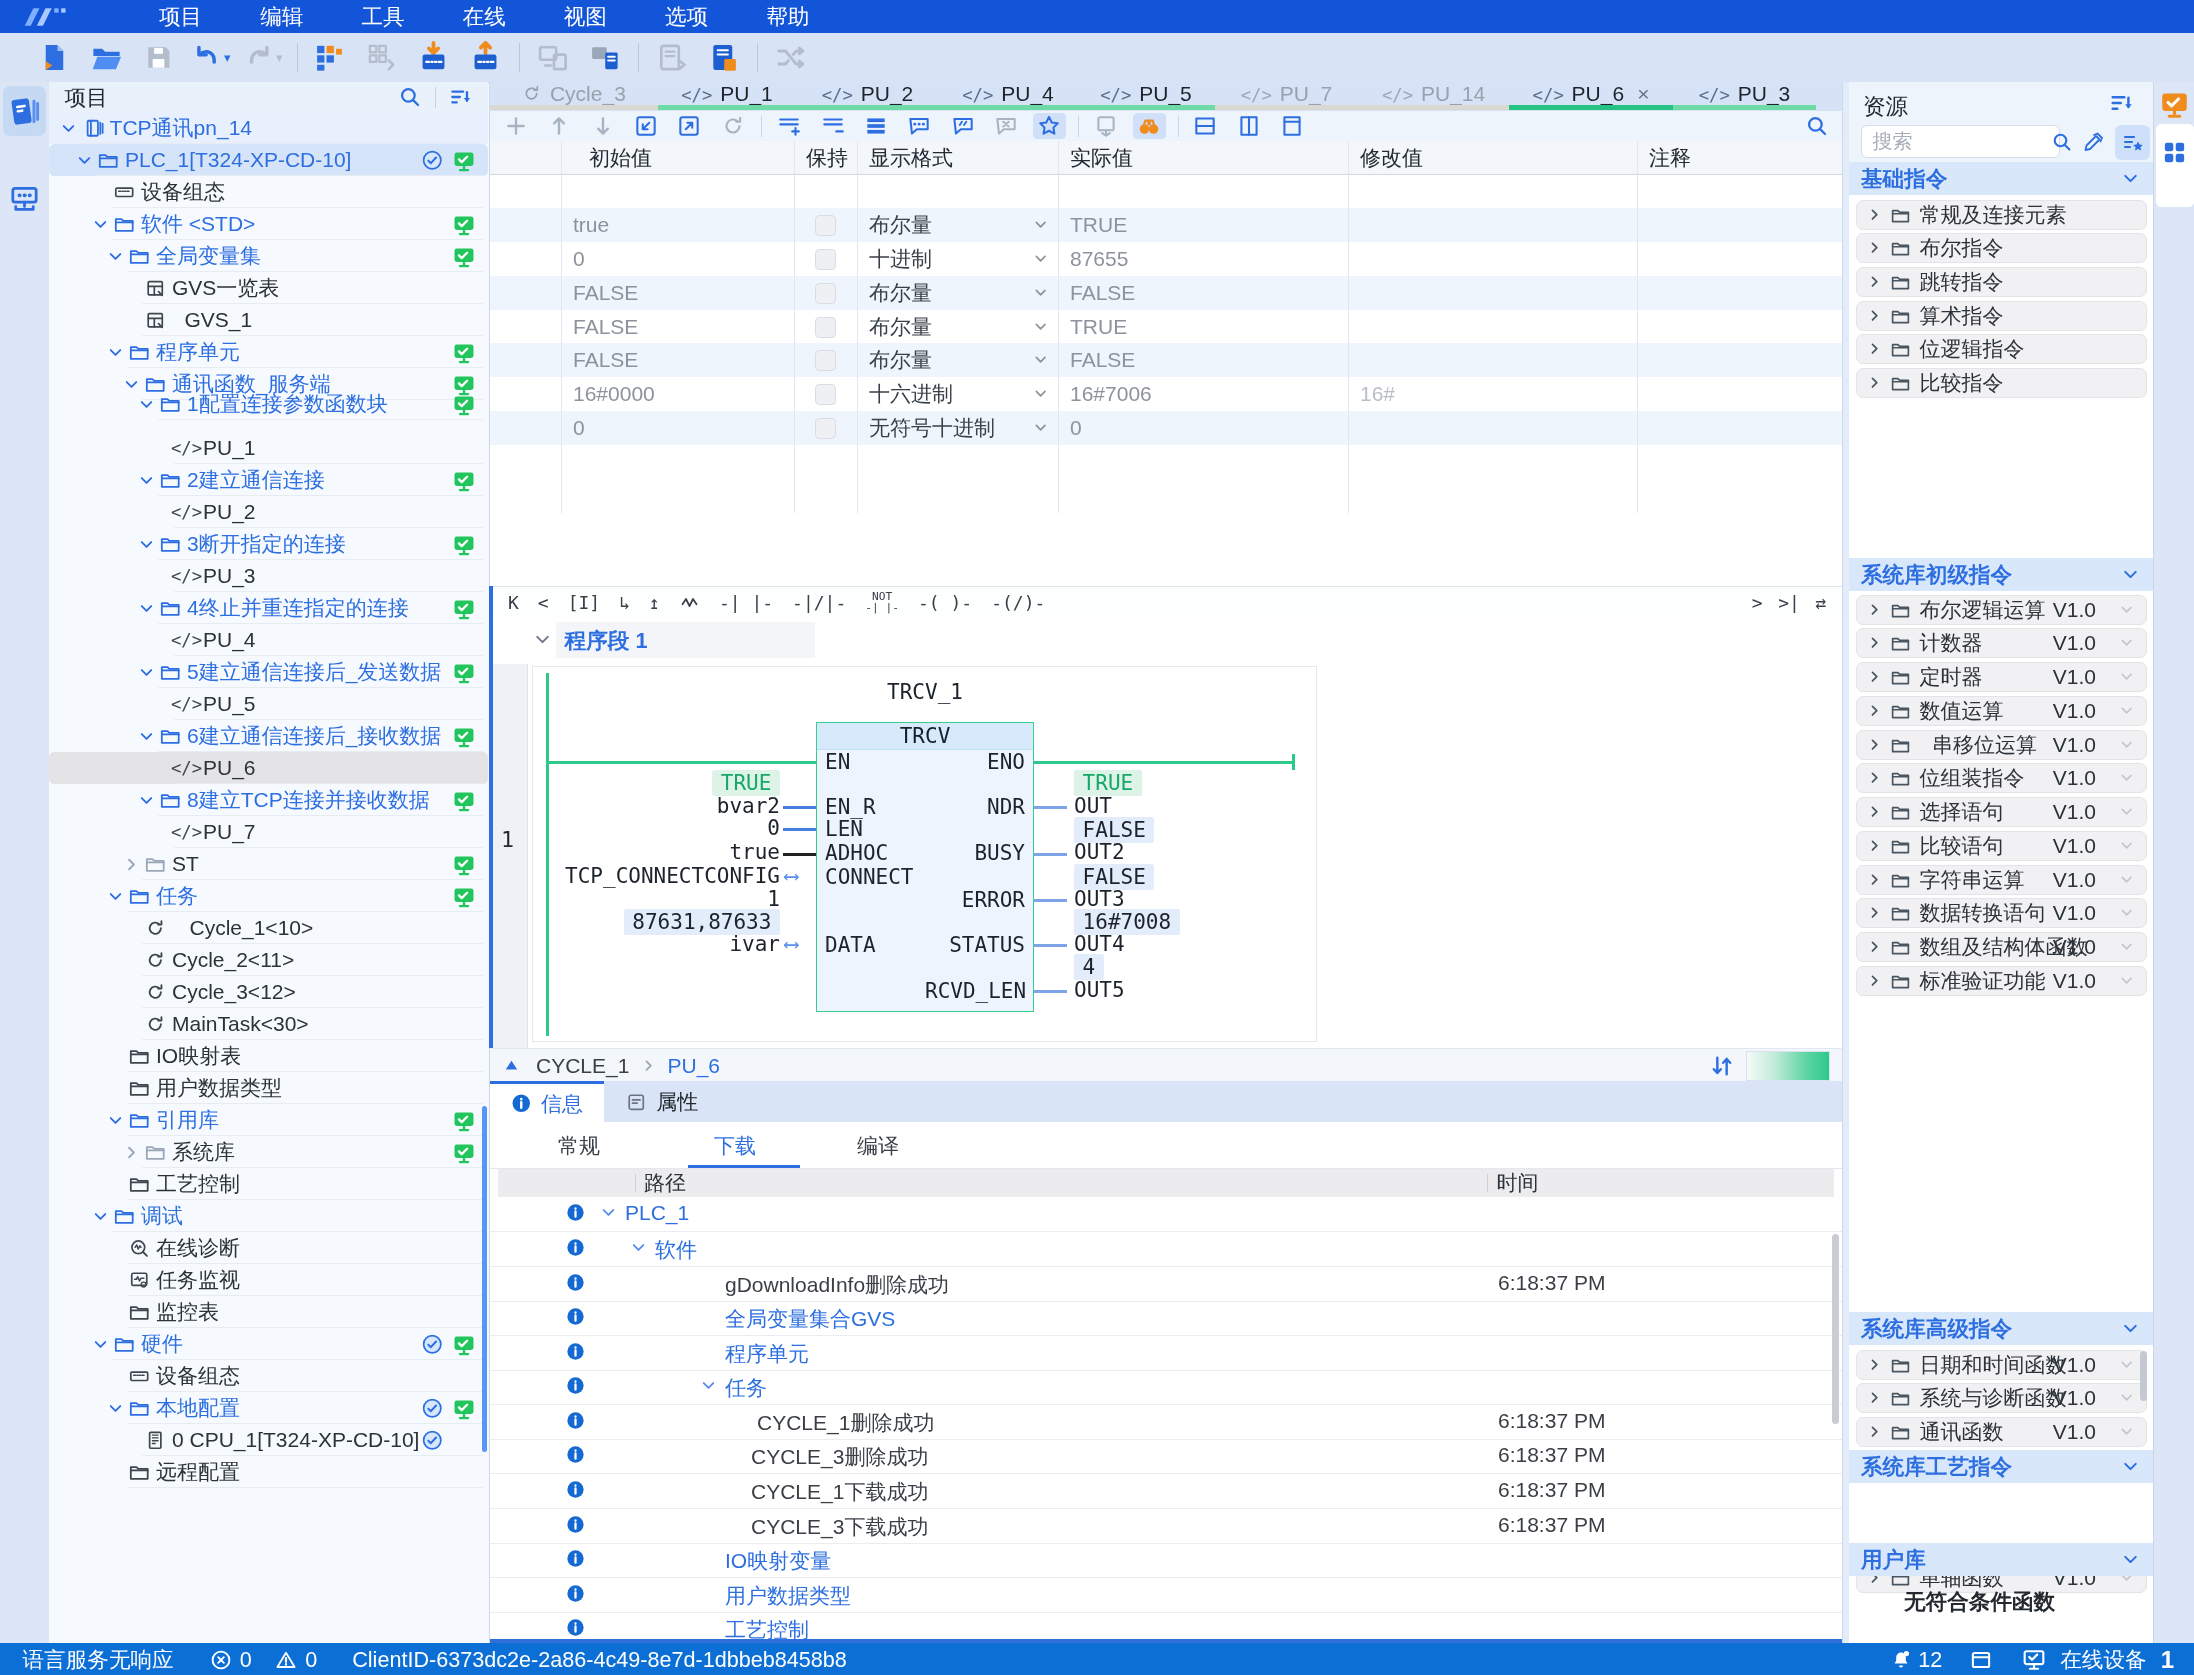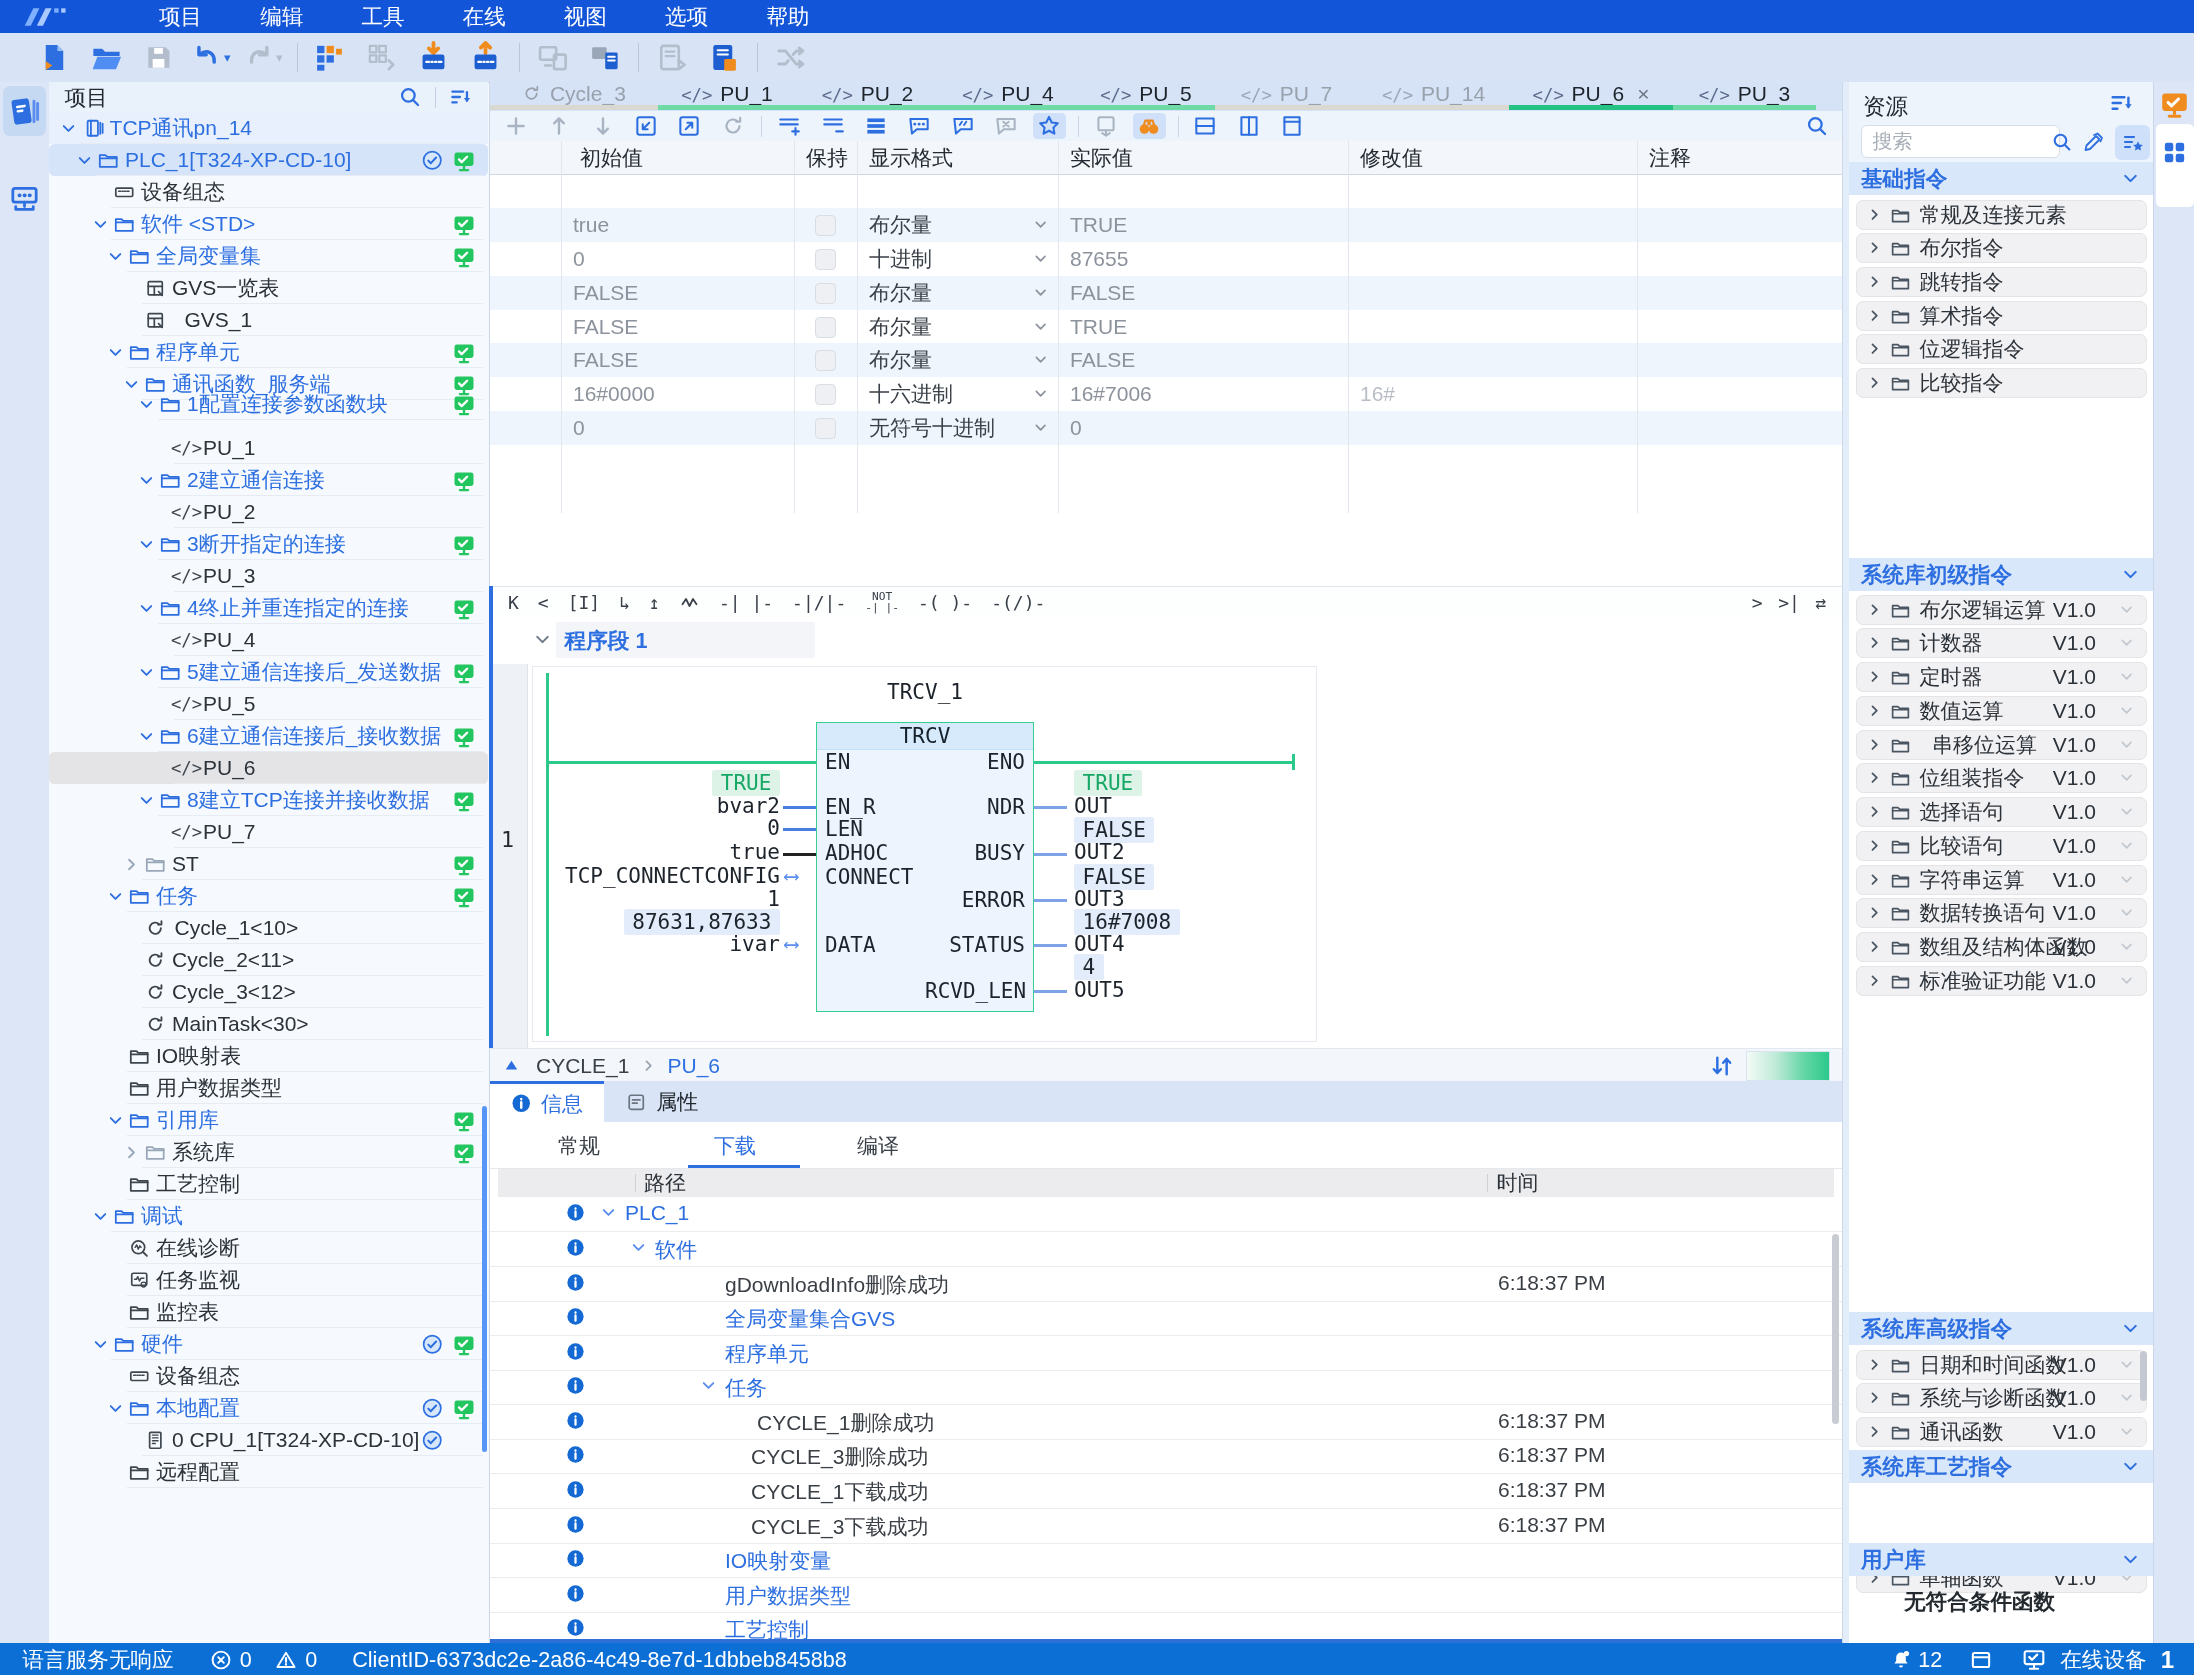--- a/index.html
+++ b/index.html
@@ -694,21 +694,21 @@
       </div>
       <div class="trow" style="top:800px;">
         <div style="width:71px"></div>
         <div style="width:22.5px;display:flex;justify-content:center"></div>
         <div style="width:26px;display:flex;justify-content:center">
           <svg width="22.5" height="22.5" viewBox="0 0 24 24" style="display:block">
             <path d="M18 12a6 6 0 1 1-1.8-4.3" fill="none" stroke="#3f464e" stroke-width="2" stroke-linecap="round" stroke-linejoin="round"></path>
             <path d="M18.6 4.5v3.6h-3.6" fill="none" stroke="#3f464e" stroke-width="2" stroke-linecap="round" stroke-linejoin="round"></path>
           </svg>
         </div>
-        <span class="lb c-dark" style="margin-left:6px">Cycle_1&lt;10&gt;</span>
+        <span class="lb c-dark" style="margin-left:21px">Cycle_1&lt;10&gt;</span>
         <span class="sep" style="left:93px"></span>
       </div>
       <div class="trow" style="top:832px;">
         <div style="width:71px"></div>
         <div style="width:22.5px;display:flex;justify-content:center"></div>
         <div style="width:26px;display:flex;justify-content:center">
           <svg width="22.5" height="22.5" viewBox="0 0 24 24" style="display:block">
             <path d="M18 12a6 6 0 1 1-1.8-4.3" fill="none" stroke="#3f464e" stroke-width="2" stroke-linecap="round" stroke-linejoin="round"></path>
             <path d="M18.6 4.5v3.6h-3.6" fill="none" stroke="#3f464e" stroke-width="2" stroke-linecap="round" stroke-linejoin="round"></path>
           </svg>
@@ -1149,21 +1149,21 @@
       <div style="flex:1"></div>
       <div class="ebtn" style="margin-right:8.6px">
         <svg width="26" height="26" viewBox="0 0 24 24" style="display:block">
           <circle cx="10.5" cy="10.5" r="5.8" fill="none" stroke="#2d6fe0" stroke-width="2.1" stroke-linecap="round" stroke-linejoin="round"></circle>
           <path d="M14.9 14.9l4.5 4.5" fill="none" stroke="#2d6fe0" stroke-width="2.1" stroke-linecap="round" stroke-linejoin="round"></path>
         </svg>
       </div>
     </div>
   <div id="watch" class="ab">
       <div class="wh" style="left:0;width:1353px"></div>
-      <div class="wh" style="left:79px;width:233px">初始值</div>
+      <div class="wh" style="left:88px;width:233px">初始值</div>
       <div class="wh" style="left:305px;width:62px">保持</div>
       <div class="wh" style="left:368px;width:201px">显示格式</div>
       <div class="wh" style="left:569px;width:290px">实际值</div>
       <div class="wh" style="left:859px;width:290px">修改值</div>
       <div class="wh" style="left:1148px;width:230px">注释</div>
       <div class="ab" style="left:0;top:34px;width:1353px;height:34px;"></div>
       <div class="ab" style="left:0;top:67px;width:1353px;height:34px;background:#eef5fd;"></div>
       <div class="wc" style="left:72px;top:67px;width:233px">true</div>
       <div class="wc" style="left:305px;top:67px;width:62px;justify-content:center;padding-left:0">
         <span class="chk"></span>

